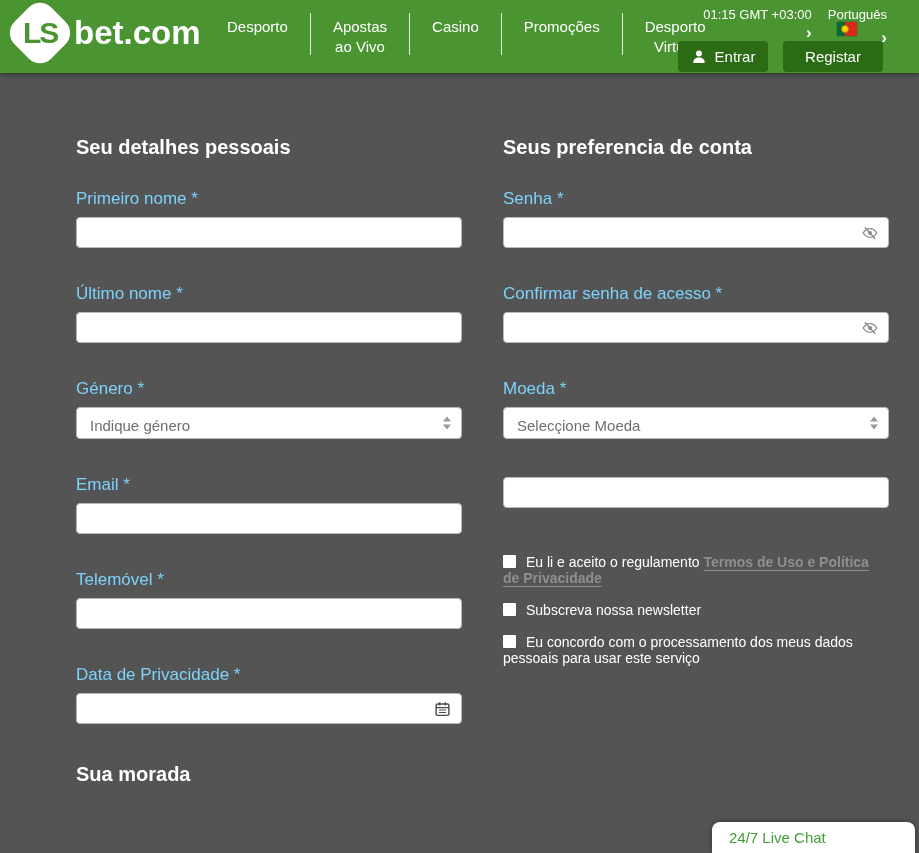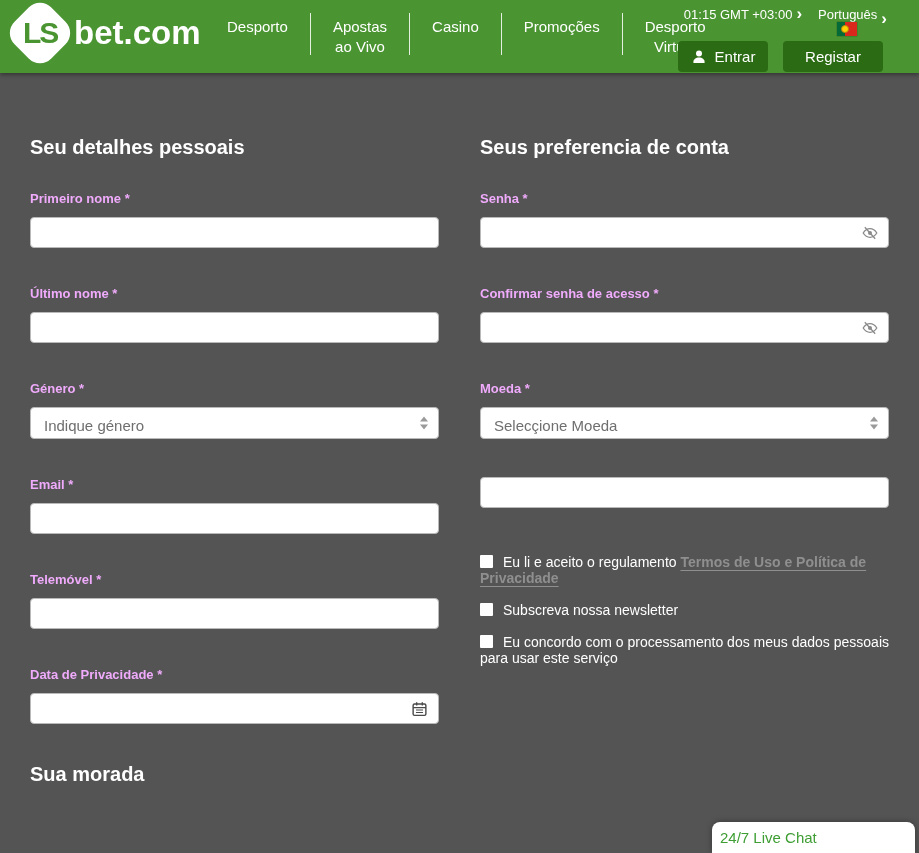--- a/index.html
+++ b/index.html
@@ -58,21 +58,21 @@
   .nav-sep {
     width:1px; height:42px; margin-top:13px;
     background:rgba(255,255,255,.85);
   }
 
   .header-meta {
     position:absolute; top:7px; right:32px;
     display:flex; align-items:flex-start; gap:16px;
     color:#fff; font-size:13px;
   }
-  .meta-chunk { display:flex; align-items:flex-start; gap:4px; }
+  .meta-chunk { display:flex; align-items:flex-end; gap:4px;flex-direction:column; }
   .chevron { font-size:17px; line-height:13px; font-weight:bold; }
   .lang-chevron { position:relative; top:5px; }
   .flag {
     position:absolute; top:22px; right:62px;
     width:20px; height:14px;
     display:flex; overflow:hidden;
     box-shadow:0 0 1px rgba(0,0,0,.6);
   }
   .flag-green { width:8px; background:#046a38; }
   .flag-red { flex:1; background:#da291c; }
@@ -92,33 +92,32 @@
     color:#fff; font-size:15px;
     border-radius:4px;
     font-family:"Liberation Sans", sans-serif;
     display:flex; align-items:center; justify-content:center; gap:8px;
   }
   .btn-login { width:90px; }
   .btn-register { width:100px; }
 
   
   .main { padding:0 30px; }
-  .columns { display:flex; gap:41px; }
+  .columns { display:flex; gap:41px;margin-left:46px; }
   .col { width:410px; }
   .section-title {
     color:#fff; font-size:20px; font-weight:bold;
     margin-top:62px; margin-bottom:32px;
     line-height:24px;
   }
   .field { margin-bottom:38px; }
   .field-label {
     display:block;
-    color:#f0abfc; font-size:13px; line-height:16px;
+    color:#7dd3fc; font-size:17px; line-height:16px;
     margin-bottom:10px;
-    font-weight:bold;
   }
   .input-wrap { position:relative; }
   .text-input {
     width:100%; height:31px;
     border:1px solid #b9b9b9; border-radius:4px;
     background:#fff;
     padding:0 34px 0 13px;
     font-size:15px; color:#333;
     font-family:"Liberation Sans", sans-serif;
     outline:none;
@@ -173,21 +172,21 @@
   .address-title { margin-top:18px; margin-bottom:0; }
 
   
   .livechat {
     position:absolute; right:4px; bottom:0;
     width:203px; height:31px;
     background:#fff;
     border-radius:8px 8px 0 0;
     box-shadow:0 0 6px rgba(0,0,0,.35);
     display:flex; align-items:center;
-    padding-left:8px;
+    padding-left:17px;
     cursor:pointer;
   }
   .livechat-label { color:#3e9e33; font-size:15px; }
 
   svg { display:block; }
 </style>
 </head>
 <body>
 
 <div class="header">

